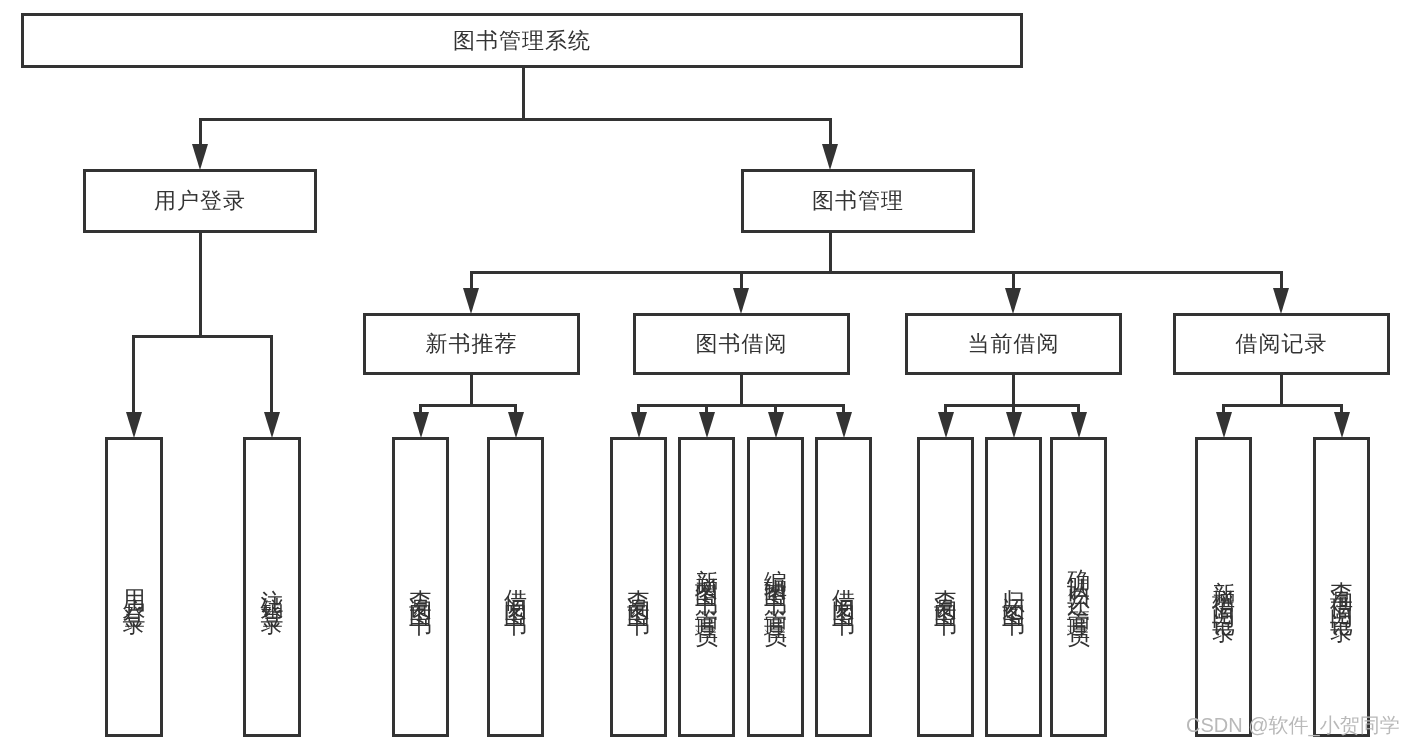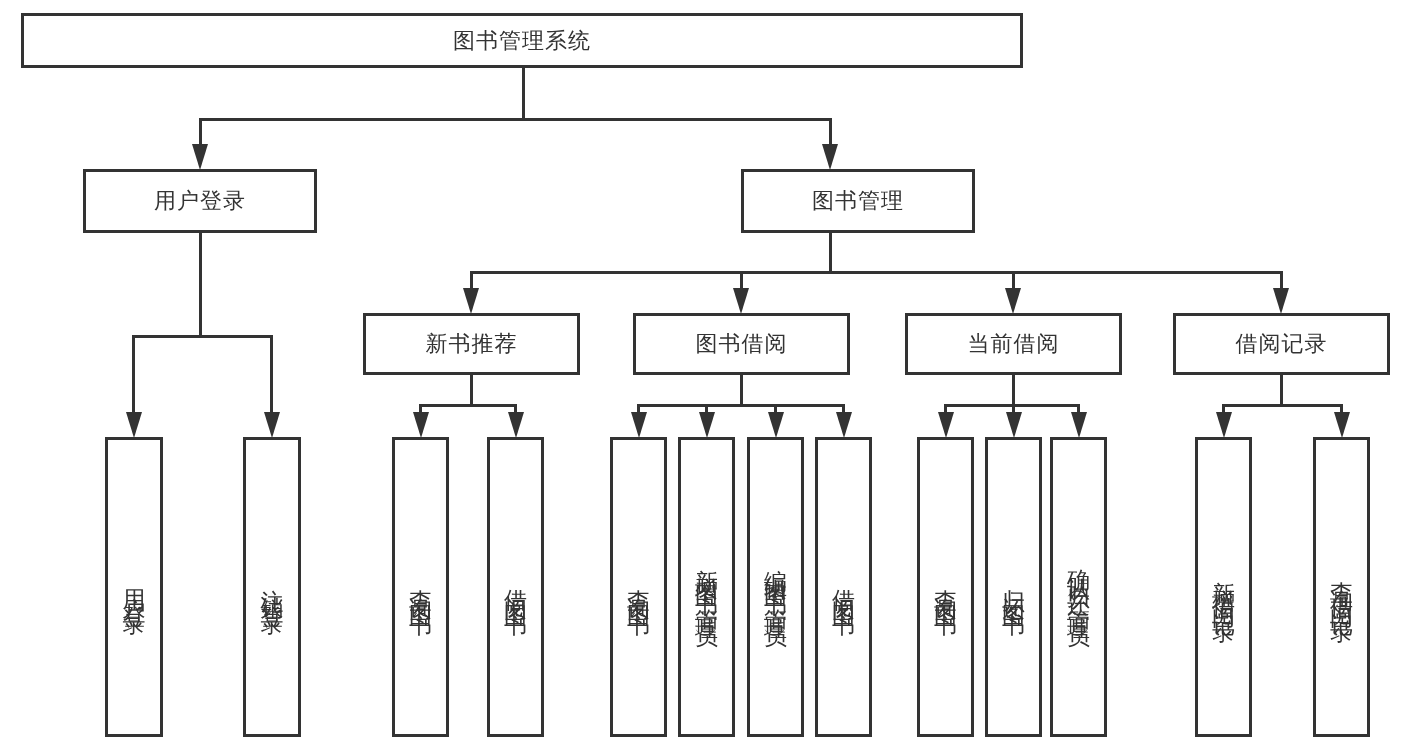--- a/index.html
+++ b/index.html
@@ -169,13 +169,14 @@
       <div class="arrow" style="left: 698.5px; top: 412px; border-top-color: rgb(51, 51, 51);"></div>
       <div class="arrow" style="left: 767.5px; top: 412px; border-top-color: rgb(51, 51, 51);"></div>
       <div class="arrow" style="left: 835.5px; top: 412px; border-top-color: rgb(51, 51, 51);"></div>
       <div class="arrow" style="left: 937.5px; top: 412px; border-top-color: rgb(51, 51, 51);"></div>
       <div class="arrow" style="left: 1005.5px; top: 412px; border-top-color: rgb(51, 51, 51);"></div>
       <div class="arrow" style="left: 1070.5px; top: 412px; border-top-color: rgb(51, 51, 51);"></div>
       <div class="arrow" style="left: 1215.5px; top: 412px; border-top-color: rgb(51, 51, 51);"></div>
       <div class="arrow" style="left: 1333.5px; top: 412px; border-top-color: rgb(51, 51, 51);"></div>
     </div>
 
+  <div id="watermark" style="color: rgb(185, 185, 185);">CSDN @软件_小贺同学</div>
 </div>
 
 </body></html>

